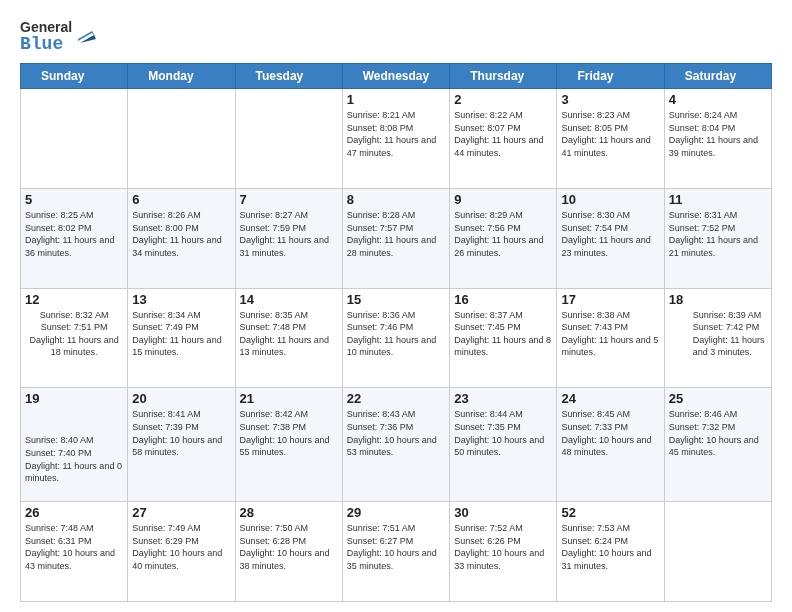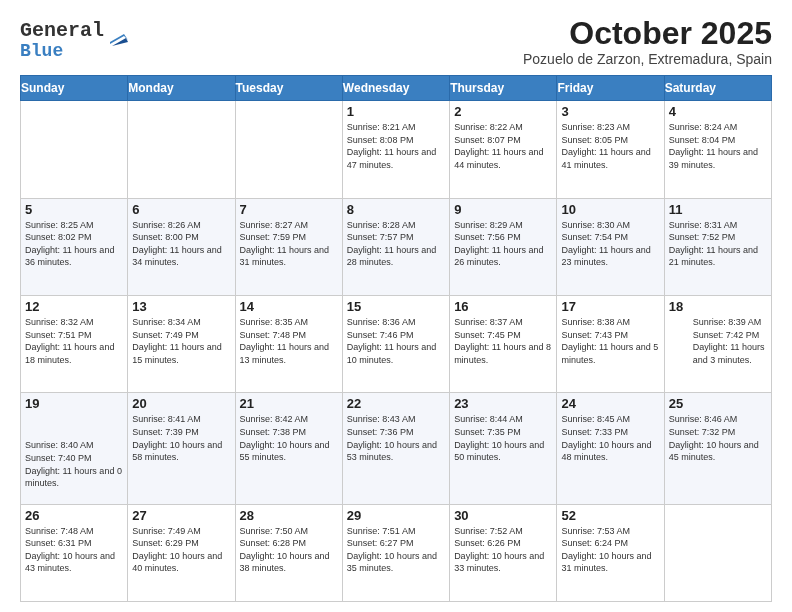--- a/index.html
+++ b/index.html
@@ -61,21 +61,21 @@
     .calendar {
       width: 100%;
       border-collapse: collapse;
       flex: 1;
     }
     .calendar th {
       background: #3a7fc1;
       color: #fff;
       font-size: 12px;
       font-weight: bold;
-      padding: 5px 0;
+      padding: 5px 20px;
       text-align: left;
       border: 1px solid #2a6aaa;
     }
     .calendar td {
       border: 1px solid #ccc;
       vertical-align: top;
       padding: 3px 4px;
       width: calc(100% / 7);
       background: #fff;
       font-size: 9.5px;
@@ -100,31 +100,27 @@
       background: #f9f9f9;
     }
   </style>
 </head>
 <body>
 
 <div class="page">
   <div class="header">
     <div class="logo">
       <div class="logo-text">
-        <span style="font-size: 20px; font-weight: bold; color: rgb(51, 51, 51); font-family: Liberation Mono, monospace;">General</span>
+        <span style="font-size: 14px; font-weight: bold; color: rgb(51, 51, 51);">General</span>
         <span class="logo-blue" style="font-size: 18px; font-weight: bold; color: rgb(58, 127, 193);">Blue</span>
       </div>
       <svg class="logo-icon" viewBox="0 0 22 22">
         <polygon points="4,18 18,10 22,14 18,8 4,16" fill="#3a7fc1"></polygon>
         <polygon points="6,20 20,12 22,16" fill="#1a4f91"></polygon>
       </svg>
-    </div>
-    <div class="title-area">
-      <div class="month-title">October 2025</div>
-      <div class="subtitle">Pozuelo de Zarzon, Extremadura, Spain</div>
     </div>
   </div>
 
   <table class="calendar">
     <thead>
       <tr>
         <th>Sunday</th>
         <th>Monday</th>
         <th>Tuesday</th>
         <th>Wednesday</th>
@@ -203,21 +199,21 @@
           <td>
             <div class="day-num">11</div>
             <div class="day-info" style="white-space: pre-line;">Sunrise: 8:31 AM
 Sunset: 7:52 PM
 Daylight: 11 hours and 21 minutes.</div>
           </td>
         </tr>
         <tr>
           <td>
             <div class="day-num">12</div>
-            <div class="day-info" style="white-space: pre-line;">Sunrise: 8:32 AM
+            <div class="day-info" style="white-space: pre-line; text-align: center;">Sunrise: 8:32 AM
 Sunset: 7:51 PM
 Daylight: 11 hours and 18 minutes.</div>
           </td>
           <td>
             <div class="day-num">13</div>
             <div class="day-info" style="white-space: pre-line;">Sunrise: 8:34 AM
 Sunset: 7:49 PM
 Daylight: 11 hours and 15 minutes.</div>
           </td>
           <td>

